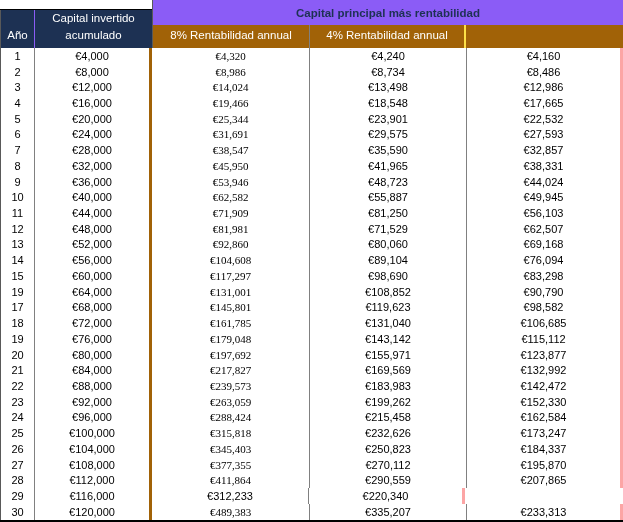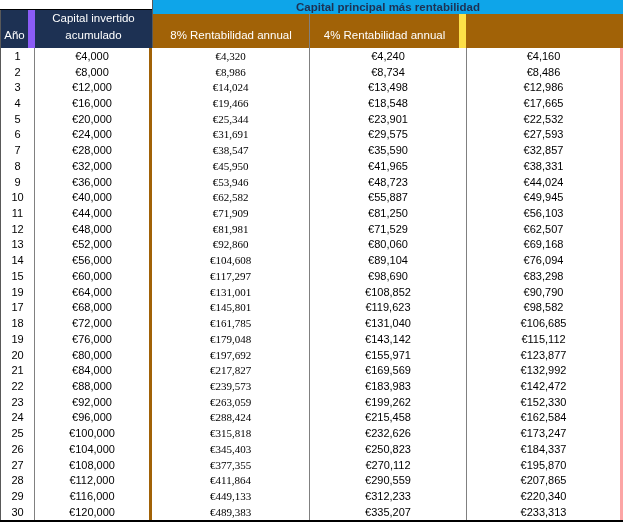--- a/index.html
+++ b/index.html
@@ -26,42 +26,42 @@
     color: #ffffff;
     font-weight: normal;
     font-size: 11.5px;
     line-height: 17px;
     display: flex;
     align-items: flex-end;
     justify-content: center;
     text-align: center;
     padding-bottom: 4px;
   }
-  .ano      { width: 35px;  border-left: 1px solid #595959; border-right: 7px solid #8b5cf6; }
+  .ano      { width: 35px;  border-left: 1px solid #595959; border-right: 1px solid #8b5cf6; }
   .capital  { width: 117px; padding-left: 4px; padding-right: 4px; }
   .header-right {
     width: 471px;
     display: flex;
     flex-direction: column;
     border-left: 1px solid #595959;
   }
   .band {
-    height: 14px;
-    background: #0ea5e9;
+    height: 25px;
+    background: #8b5cf6;
     color: #1d3153;
     font-weight: bold;
     font-size: 11.5px;
     display: flex;
     align-items: center;
     justify-content: center;
   }
   .navy-right { flex: 1; display: flex; background: #a16207; }
   .r8 { width: 157px; border-right: 1px solid #808080; }
   .r6 { width: 157px; border-right: 1px solid #808080; }
-  .r4 { width: 156px; border-right: 7px solid #fde047; }
+  .r4 { width: 156px; border-right: 2px solid #fde047; }
   
   .row {
     display: flex;
     height: 15.733px;
     align-items: center;
     background: #ffffff;
   }
   .cell {
     font-size: 11px;
     color: #000000;
@@ -291,21 +291,20 @@
       <div class="row">
         <div class="cell c0">28</div>
         <div class="cell c1">€112,000</div>
         <div class="cell c2">€411,864</div>
         <div class="cell c3">€290,559</div>
         <div class="cell c4">€207,865</div>
       </div>
       <div class="row">
         <div class="cell c0">29</div>
         <div class="cell c1">€116,000</div>
-        <div class="cell c2">€449,133</div>
         <div class="cell c3">€312,233</div>
         <div class="cell c4">€220,340</div>
       </div>
       <div class="row">
         <div class="cell c0">30</div>
         <div class="cell c1">€120,000</div>
         <div class="cell c2">€489,383</div>
         <div class="cell c3">€335,207</div>
         <div class="cell c4">€233,313</div>
       </div>

